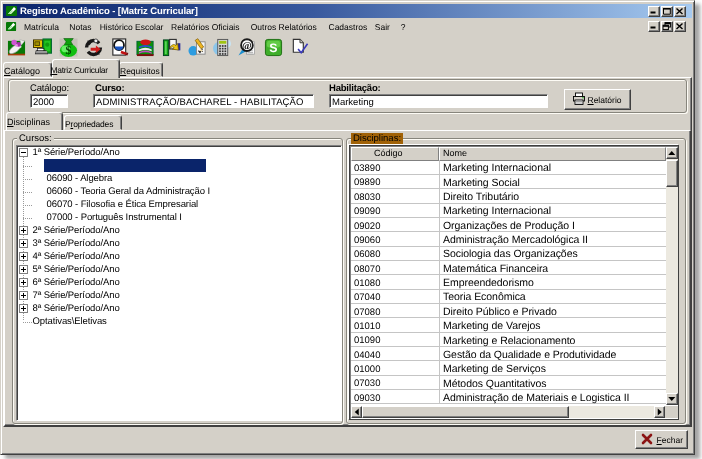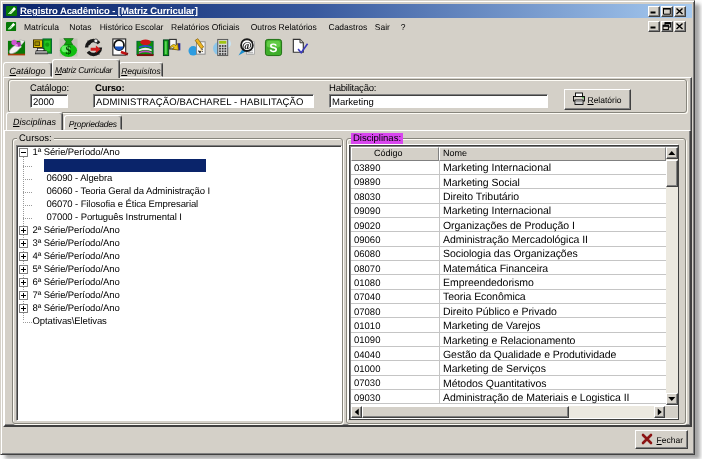--- a/index.html
+++ b/index.html
@@ -8,38 +8,38 @@
 .t{position:absolute;white-space:nowrap;color:#000;transform:translateZ(0);}
 .raised{border:1px solid;border-color:#fff #404040 #404040 #fff;
  box-shadow:inset -1px -1px 0 #808080,inset 1px 1px 0 #d4d0c8;background:#d4d0c8;}
 .sunken{border:1px solid;border-color:#808080 #fff #fff #808080;
  box-shadow:inset 1px 1px 0 #404040;background:#fff;}
 .etch{border:1px solid #87857c;border-radius:3px;
  box-shadow:1px 1px 0 #fdfbf5,inset 1px 1px 0 #fdfbf5;}
 .tab{position:absolute;background:#d4d0c8;border:1px solid;
  border-color:#fff #404040 #d4d0c8 #fff;border-radius:3px 3px 0 0;
  box-shadow:inset -1px 0 0 #808080;}
-.tabtxt{position:absolute;width:100%;text-align:center;font-size:9px;color:#000;transform:translateZ(0);font-style:italic;}
+.tabtxt{position:absolute;width:100%;font-size:9px;color:#000;transform:translateZ(0);}
 u{text-decoration:underline;text-underline-offset:1px;}
 svg{transform:translateZ(0);}
 </style></head>
 <body>
 
 <div class="abs" style="left:0;top:0;width:695px;height:455px;background:#d4d0c8;
  border:1px solid;border-color:#d4d0c8 #404040 #404040 #d4d0c8;
  box-shadow:inset 1px 1px 0 #fff,inset -1px -1px 0 #808080, 5px 4px 4px rgba(90,90,90,.55);"></div>
 
 <div class="abs" style="left:3px;top:4px;width:689px;height:14px;
  background:linear-gradient(90deg,#0a246a 0%,#38599e 45%,#a6caf0 100%);"></div>
 <svg class="abs" style="left:6px;top:5px" width="12" height="12" viewBox="0 0 12 12">
  <rect x="0" y="1" width="11" height="10" rx="1" fill="#067806"></rect>
  <path d="M2 9 L8 2 L10 4 L5 9 Z" fill="#fff"></path>
  <path d="M2 9 L6 5 L7 6 L4 9 Z" fill="#9fe89f"></path>
 </svg>
-<div class="t" style="left:20px;top:6px;font-size:9.5px;font-weight:bold;color:#fff;letter-spacing:-0.1px;text-decoration:underline;">Registro Acadêmico - [Matriz Curricular]</div>
+<div class="t" style="left:20px;top:6px;font-size:9.5px;font-weight:bold;color:#fff;letter-spacing:-0.1px;">Registro Acadêmico - [Matriz Curricular]</div>
 
 <div class="abs raised" style="left:647.5px;top:6px;width:12.5px;height:10.5px;"></div>
 <svg class="abs" style="left:647.5px;top:6px" width="12.5" height="10.5" viewBox="0 0 12.5 10.5">
     <rect x="2.5" y="5.5" width="5" height="2" fill="#000"></rect>
   </svg>
 <div class="abs raised" style="left:660.5px;top:6px;width:12px;height:10.5px;"></div>
 <svg class="abs" style="left:660.5px;top:6px" width="12" height="10.5" viewBox="0 0 12 10.5">
     <path d="M2.5 2.8 h6.8 v5.4 h-6.8 Z" fill="none" stroke="#000" stroke-width="1"></path>
     <rect x="2" y="2" width="7.8" height="1.4" fill="#000"></rect>
   </svg>
@@ -191,21 +191,21 @@
 
 <div class="abs" style="left:3px;top:77px;width:689px;height:350px;background:#d4d0c8;
  border:1px solid;border-color:#fff #404040 #404040 #fff;box-shadow:inset -1px -1px 0 #808080;"></div>
 <div class="tab" style="left:52px;top:59px;width:68px;height:19px;border-bottom:none;box-shadow:inset -1px 0 0 #808080;">
     <div class="tabtxt" style="top:4.5px;font-size:8.5px;letter-spacing:-0.3px;margin-left:-2.5px;"><u>M</u>atriz Curricular</div>
   </div>
 
 <div class="abs etch" style="left:8px;top:79px;width:679px;height:34px;"></div>
 <div class="t" style="left:30px;top:83px;font-size:9.5px;font-weight:normal;letter-spacing:-0.2px;">Catálogo:</div>
 <div class="t" style="left:95px;top:83px;font-size:9.5px;font-weight:bold;letter-spacing:-0.2px;">Curso:</div>
-<div class="t" style="left:329px;top:83px;font-size:9.5px;font-weight:normal;letter-spacing:-0.2px;">Habilitação:</div>
+<div class="t" style="left:329px;top:83px;font-size:9.5px;font-weight:bold;letter-spacing:-0.2px;">Habilitação:</div>
 <div class="abs sunken" style="left:29.5px;top:94px;width:38.5px;height:14px;"></div>
 <div class="t" style="left:33px;top:96.5px;font-size:9.5px;">2000</div>
 <div class="abs sunken" style="left:92.5px;top:94px;width:221px;height:14px;"></div>
 <div class="t" style="left:96px;top:96.5px;font-size:9.5px;letter-spacing:0.12px;">ADMINISTRAÇÃO/BACHAREL - HABILITAÇÃO</div>
 <div class="abs sunken" style="left:329px;top:94px;width:218.5px;height:14px;"></div>
 <div class="t" style="left:332px;top:96.5px;font-size:9.5px;">Marketing</div>
 
 <div class="abs raised" style="left:563.5px;top:89px;width:67px;height:20.5px;"></div>
 <svg class="abs" style="left:572px;top:92px" width="14" height="14" viewBox="0 0 14 14">
  <rect x="3.5" y="1" width="7" height="4" fill="#fff" stroke="#000" stroke-width="0.9"></rect>
@@ -270,21 +270,21 @@
 <div class="t" style="left:16.5px;top:145.5px;font-size:9.5px;letter-spacing:-0.1px;">7ª Série/Período/Ano</div>
 <div class="abs" style="left:3px;top:159.5px;width:9px;height:9px;background:#fff;border:1px solid #808080;"></div>
 <div class="abs" style="left:5px;top:163.5px;width:5px;height:1px;background:#000;"></div>
 <div class="abs" style="left:7px;top:161.5px;width:1px;height:5px;background:#000;"></div>
 <div class="t" style="left:16.5px;top:158.5px;font-size:9.5px;letter-spacing:-0.1px;">8ª Série/Período/Ano</div>
 <div class="abs" style="left:7px;top:177.0px;width:9px;height:1px;background:repeating-linear-gradient(90deg,#9a9a9a 0 1px,transparent 1px 2px);"></div>
 <div class="t" style="left:16.5px;top:171.5px;font-size:9.5px;letter-spacing:-0.1px;">Optativas\Eletivas</div>
 </div>
 
 <div class="abs etch" style="left:345.5px;top:137.5px;width:340.5px;height:286px;"></div>
-<div class="t" style="left:351px;top:132.5px;font-size:9.5px;background:#d946ef;padding:0 2px;">Disciplinas:</div>
+<div class="t" style="left:351px;top:132.5px;font-size:9.5px;background:#a16207;padding:0 2px;">Disciplinas:</div>
 
 <div class="abs" style="left:349px;top:145px;width:330px;height:275px;background:#fff;border:1px solid #404040;box-shadow:inset 1px 1px 0 #808080, -1px -1px 0 #fff;"></div>
 
 <div class="abs" style="left:350.5px;top:146.5px;width:88.5px;height:14.0px;background:#d4d0c8;border:1px solid;border-color:#fff #808080 #808080 #fff;"></div>
 <div class="abs" style="left:439.0px;top:146.5px;width:227.0px;height:14.0px;background:#d4d0c8;border:1px solid;border-color:#fff #808080 #808080 #fff;"></div>
 <div class="t" style="left:374px;top:148.0px;font-size:9px;">Código</div>
 <div class="t" style="left:443.0px;top:148.0px;font-size:9px;">Nome</div>
 <div class="abs" style="left:350.5px;top:160.5px;width:315.5px;height:14.35px;border-bottom:1px solid #c5c5c5;"></div>
 <div class="t" style="left:354.0px;top:163.1px;font-size:9.5px;">03890</div>
 <div class="t" style="left:443.0px;top:162.3px;font-size:10.5px;letter-spacing:-0.05px;">Marketing Internacional</div>

